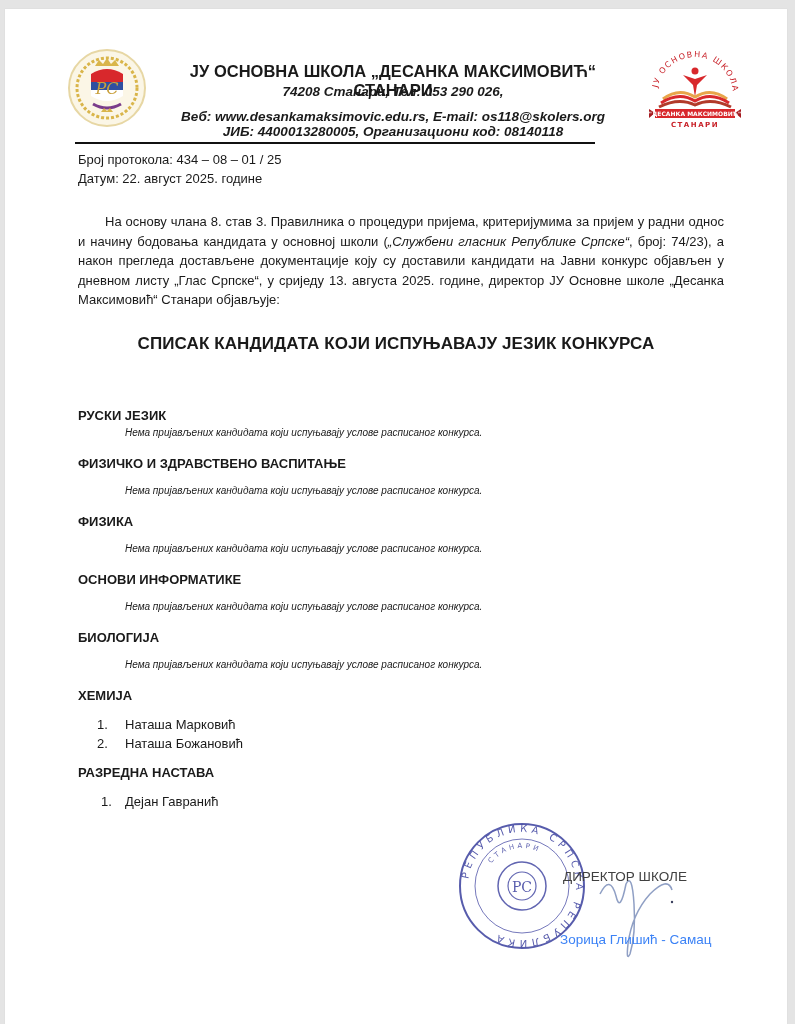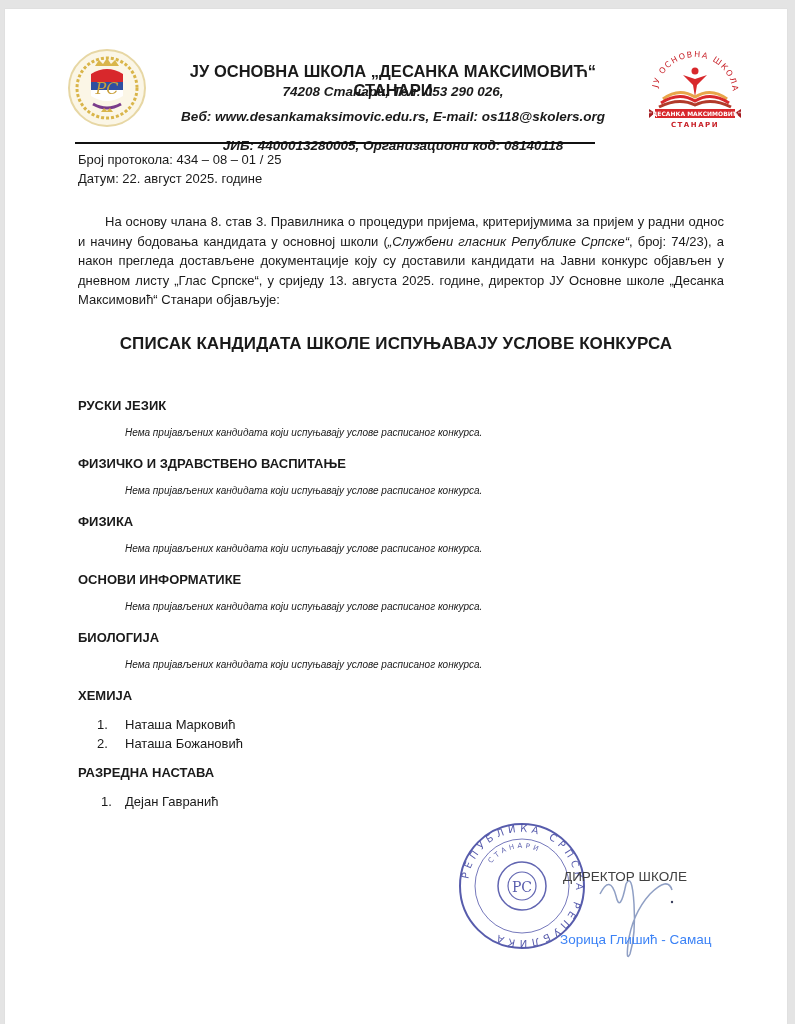--- a/index.html
+++ b/index.html
@@ -28,21 +28,21 @@
       width: 100px; height: 80px;
     }
     .hdr-line {
       position: absolute; left: 150px; right: 0; width: 480px;
       text-align: center;
     }
     .h-title { top: 33px; font-weight: bold; font-size: 16.5px; left: 148px; }
     .h-school { top: 53px; font-weight: bold; font-size: 16.5px; left: 148px; }
     .h-addr { top: 75px; font-style: italic; font-weight: bold; font-size: 13.5px; left: 148px; }
     .h-web { top: 100px; font-style: italic; font-weight: bold; font-size: 13.5px; left: 148px; }
-    .h-jib { top: 115px; font-style: italic; font-weight: bold; font-size: 13.5px; left: 148px; margin-top: 14px; }
+    .h-jib { top: 115px; font-style: italic; font-weight: bold; font-size: 13.5px; left: 148px; }
     .h-rule {
       position: absolute; left: 70px; top: 133px;
       width: 520px; height: 1.5px; background: #111;
     }
     .meta { position: absolute; left: 73px; font-size: 13px; }
     .meta-1 { top: 143px; }
     .meta-2 { top: 162px; }
     .intro {
       position: absolute; left: 73px; top: 203px;
       width: 646px; font-size: 13px; line-height: 19.5px;
@@ -119,23 +119,23 @@
     <polygon points="96,58 90,62 96,67" fill="#a51b20"></polygon>
     <text x="50" y="65" font-family="DejaVu Sans, sans-serif" font-size="6" text-anchor="middle" fill="#ffffff" font-weight="bold">"ДЕСАНКА МАКСИМОВИЋ"</text>
     <text x="50" y="76" font-family="DejaVu Sans, sans-serif" font-size="7" text-anchor="middle" fill="#c82128" font-weight="bold" letter-spacing="1.5">СТАНАРИ</text>
   </svg>
 
   <div class="meta meta-1">Број протокола: 434 – 08 – 01  / 25</div>
   <div class="meta meta-2">Датум: 22. август 2025. године</div>
 
   <div class="intro"><span>На основу члана 8. став 3. Правилника о процедури пријема, критеријумима за пријем у радни однос и начину бодовања кандидата у основној школи (</span><i>„Службени гласник Републике Српске“</i><span>, број: 74/23), а након прегледа достављене документације коју су доставили кандидати на Јавни конкурс објављен у дневном листу „Глас Српске“, у сриједу 13. августа 2025. године, директор ЈУ Основне школе „Десанка Максимовић“ Станари објављује:</span></div>
 
-  <div class="list-title">СПИСАК КАНДИДАТА ШКОЛЕ ИСПУЊАВАЈУ УСЛОВЕ КОНКУРСА</div>
+  <div class="list-title">СПИСАК КАНДИДАТА КОЈИ ИСПУЊАВАЈУ ЈЕЗИК КОНКУРСА</div>
 
-  <div class="section-head" style="top:389px">РУСКИ ЈЕЗИК</div>
+  <div class="section-head" style="top:399px">РУСКИ ЈЕЗИК</div>
   <div class="no-cand" style="top:418px">Нема пријављених кандидата који испуњавају услове расписаног конкурса.</div>
 
   <div class="section-head" style="top:447px">ФИЗИЧКО И ЗДРАВСТВЕНО ВАСПИТАЊЕ</div>
   <div class="no-cand" style="top:476px">Нема пријављених кандидата који испуњавају услове расписаног конкурса.</div>
 
   <div class="section-head" style="top:505px">ФИЗИКА</div>
   <div class="no-cand" style="top:534px">Нема пријављених кандидата који испуњавају услове расписаног конкурса.</div>
 
   <div class="section-head" style="top:563px">ОСНОВИ ИНФОРМАТИКЕ</div>
   <div class="no-cand" style="top:592px">Нема пријављених кандидата који испуњавају услове расписаног конкурса.</div>

